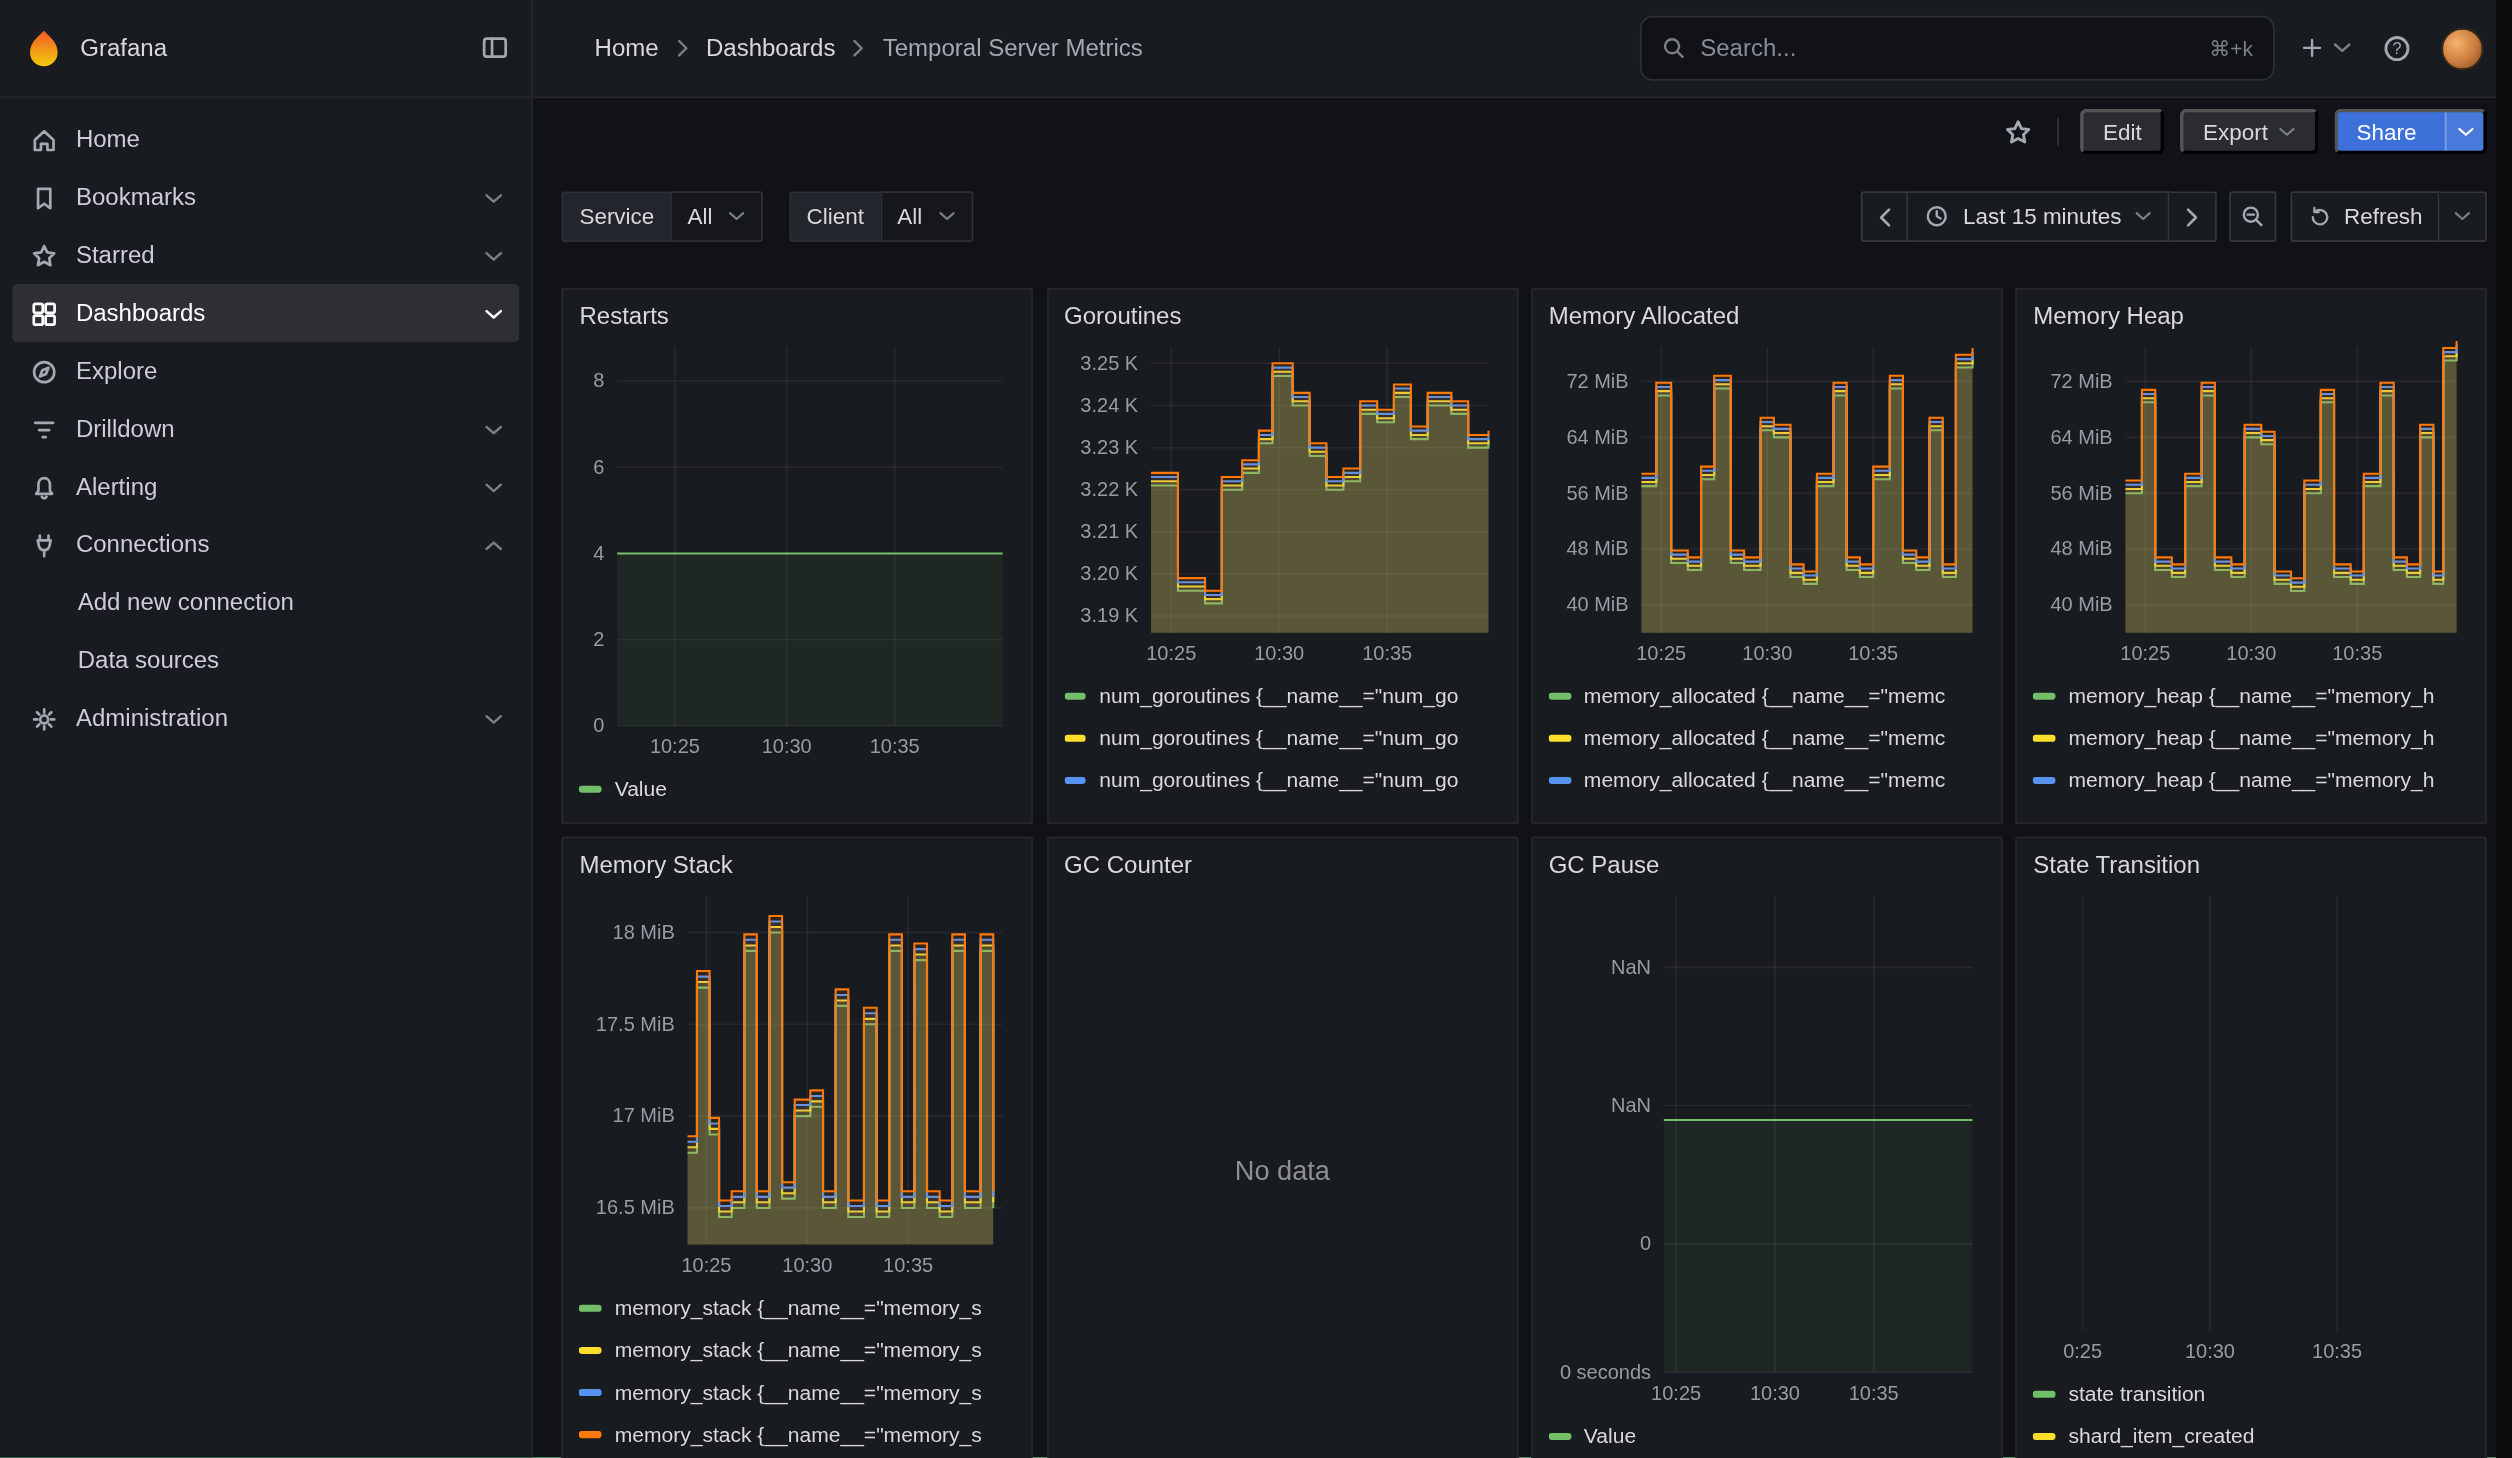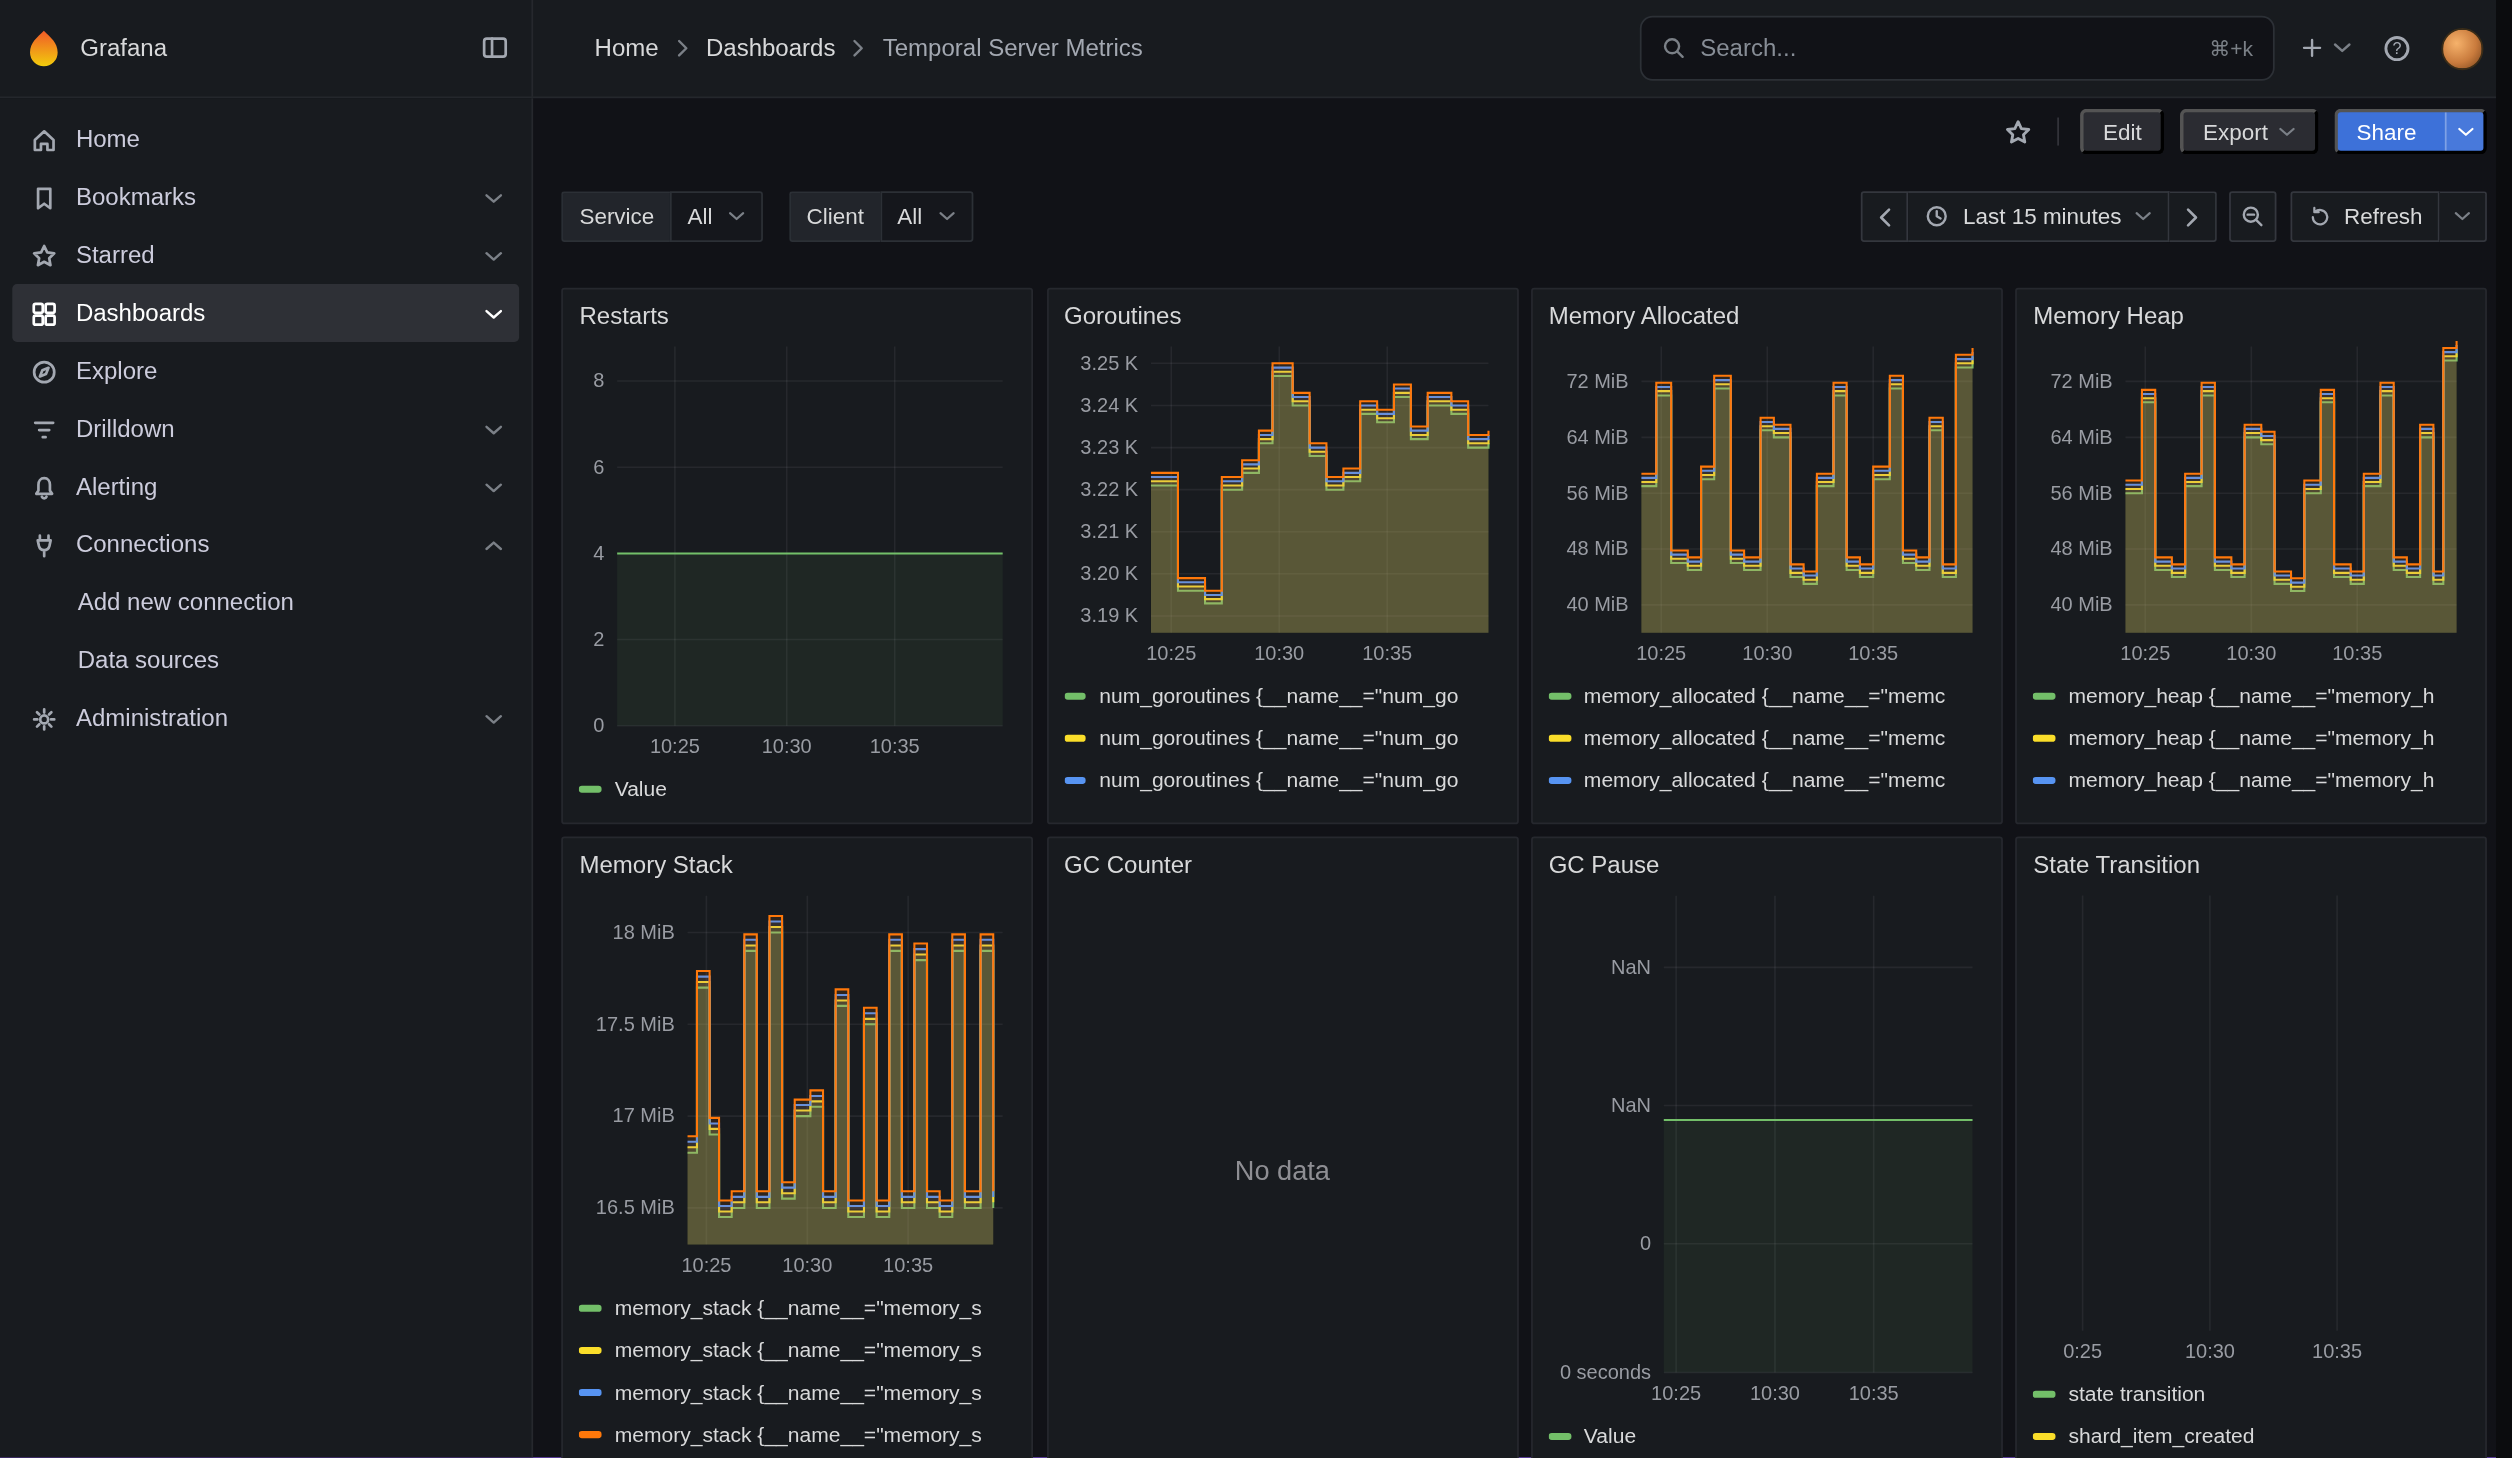--- a/index.html
+++ b/index.html
@@ -1,18 +1,18 @@
 <!DOCTYPE html>
 <html style="font-size:14.6px"><head>
 <meta charset="utf-8">
 <style>
   *{box-sizing:border-box;margin:0;padding:0;}
   html,body{background:#0b0c0e;}
   body{font-family:"Liberation Sans","DejaVu Sans",sans-serif;}
-  .viewport{width:2496px;height:1458px;overflow:hidden;position:relative;background:#8b5cf6;}
+  .viewport{width:2496px;height:1458px;overflow:hidden;position:relative;background:#86efac;}
   .app{width:1432px;height:831px;transform:scale(1.753827);transform-origin:0 0;background:#111217;color:#ccccdc;font-size:13.7px;display:flex;flex-direction:column;}
 
   
   .topnav{height:56px;flex:none;display:flex;align-items:center;background:#181b1f;border-bottom:0.9px solid rgba(204,204,220,0.07);}
   .nav-left{width:304px;flex:none;height:100%;display:flex;align-items:center;padding:0 12.8px;border-right:0.9px solid rgba(204,204,220,0.08);}
   .brand{margin-left:9px;font-size:13.7px;font-weight:500;color:#d8d9da;flex:1;}
   .icon{stroke:#a3a8b1;fill:none;stroke-width:1.5;stroke-linecap:round;stroke-linejoin:round;display:block;}
   .icon.dim{stroke:#7b8087;}
   .breadcrumb{display:flex;align-items:center;gap:9px;margin-left:35px;white-space:nowrap;}
   .crumb{color:#d8d9da;}

